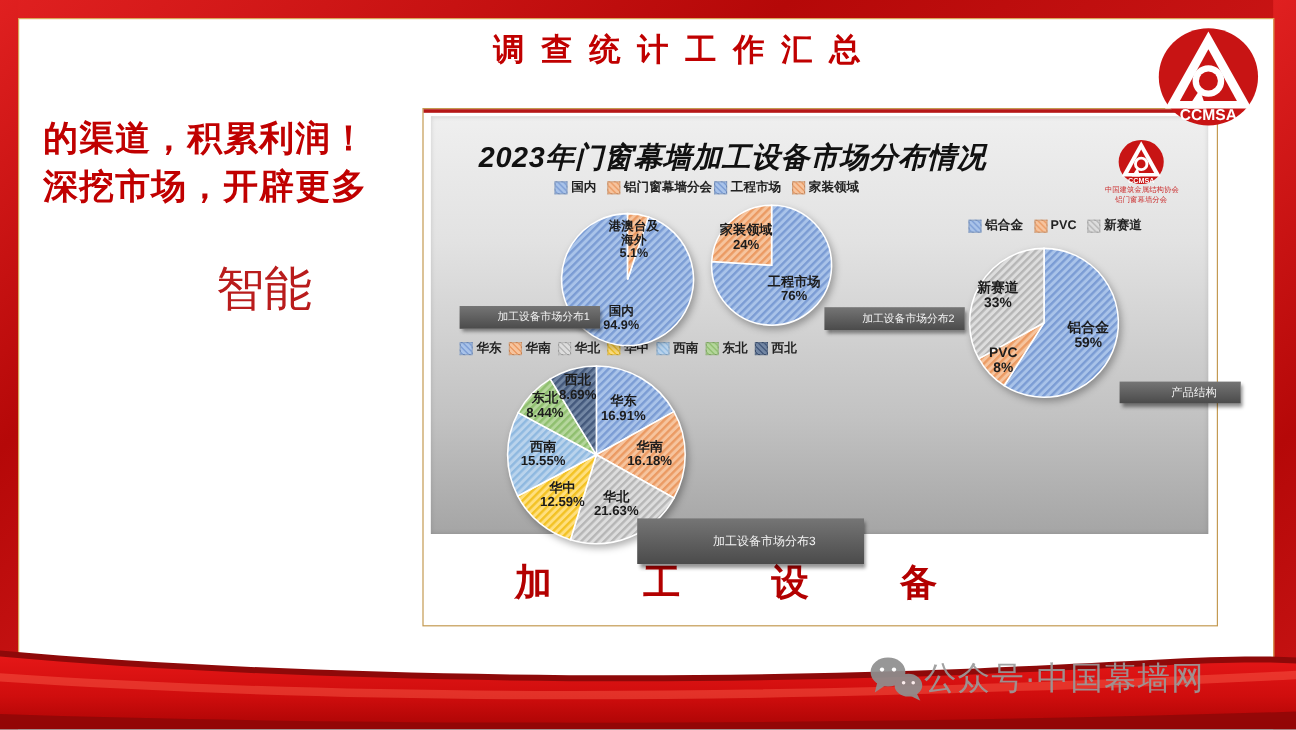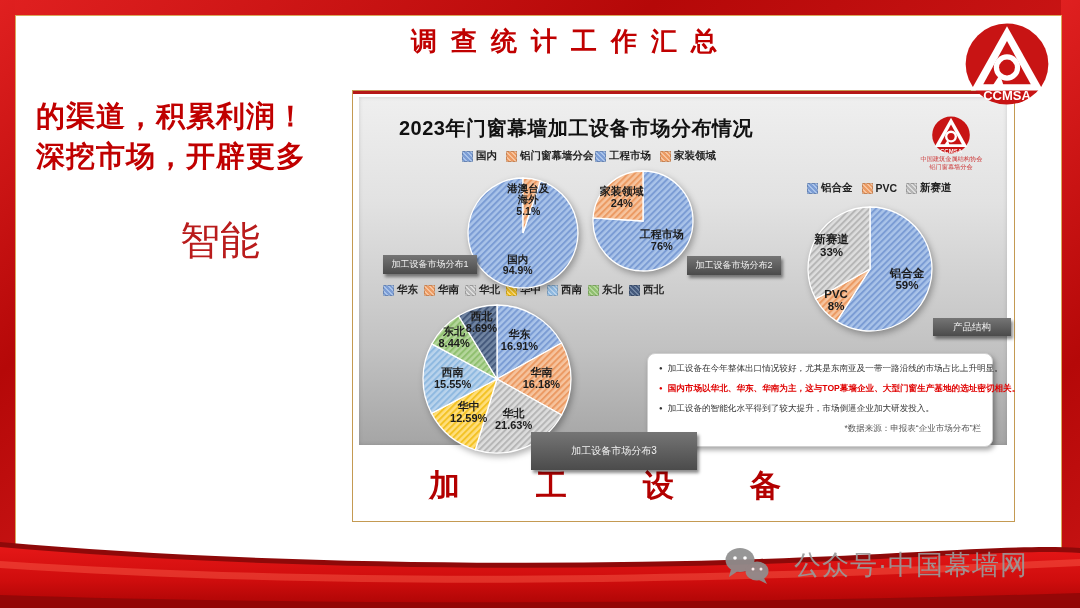--- a/index.html
+++ b/index.html
@@ -22,57 +22,57 @@
       color:#c00000;letter-spacing:1px;}
   .keyword{position:absolute;left:110px;top:208px;width:220px;z-index:3;text-align:center;
       font-family:"Liberation Serif",serif;font-size:40px;line-height:66px;color:#b91c1c;}
   
   .panel{position:absolute;left:352px;top:90px;width:661px;height:430px;background:#fff;
       border:1px solid #c49a52;z-index:3;}
   .panel::before{content:"";position:absolute;left:0;top:0;right:0;height:3px;background:#b51717;}
   .gray-area{position:absolute;left:6px;top:6px;width:648px;height:348px;
       background:linear-gradient(180deg,#efefef 0%,#e2e2e2 30%,#c2c2c2 72%,#a5a5a5 100%);
       box-shadow:inset 0 0 4px rgba(0,0,0,.15);}
-  .panel-title{position:absolute;left:40px;top:18px;font-size:20px;font-weight:bold;color:#111;letter-spacing:.5px;}
+  .panel-title{position:absolute;left:40px;top:18px;font-size:24px;font-weight:bold;color:#111;letter-spacing:.5px;font-style:italic;}
   .org-logo{position:absolute;left:560px;top:18px;width:64px;text-align:center;}
   .org-logo .org-line{font-size:6.5px;line-height:7.5px;color:#c33;transform:scale(.95);white-space:nowrap;}
   .legend{position:absolute;display:flex;gap:9px;align-items:center;}
   .leg-item{display:flex;align-items:center;gap:3px;font-size:10.5px;font-weight:bold;color:#222;white-space:nowrap;}
   .leg-sw{width:9px;height:9px;display:inline-block;border:.5px solid rgba(0,0,0,.15);}
   .legend-1{left:103px;top:52px;}
   .legend-2{left:236px;top:52px;}
   .legend-3{left:448px;top:84px;}
   .legend-4{left:24px;top:186px;gap:6px;}
   .pie{position:absolute;filter:drop-shadow(2px 3px 3px rgba(0,0,0,.3));}
   .pie-1{left:106px;top:78px;}
   .pie-2{left:230px;top:70px;}
   .pie-3{left:445px;top:106px;}
   .pie-4{left:62px;top:206px;}
   .caption{position:absolute;display:flex;align-items:center;justify-content:center;z-index:4;
       background:linear-gradient(180deg,#757575,#4b4b4b);color:#f2f2f2;font-size:9px;
-      box-shadow:2px 3px 3px rgba(0,0,0,.45);white-space:nowrap;}
+      box-shadow:2px 3px 3px rgba(0,0,0,.45);white-space:nowrap;padding-left:23px;}
   .cap-1{left:24px;top:158px;width:94px;height:19px;}
   .cap-2{left:328px;top:159px;width:94px;height:19px;}
   .cap-3{left:172px;top:335px;width:166px;height:38px;font-size:10px;}
   .cap-4{left:574px;top:221px;width:78px;height:18px;font-size:9.5px;}
   .textbox{position:absolute;left:288px;top:256px;width:346px;height:94px;background:#fff;
       border:1px solid #cfcfcf;border-radius:8px;box-shadow:2px 3px 5px rgba(0,0,0,.35);
       padding:9px 11px 0 11px;box-sizing:border-box;z-index:3;}
   .textbox ul{margin:0;padding:0;list-style:none;}
   .textbox li{font-size:8.6px;color:#333;margin:0 0 8px 0;white-space:nowrap;}
   .textbox li::before{content:"\25CF";font-size:6px;vertical-align:1px;margin-right:5px;color:#333;}
   .textbox li.em{color:#e00000;font-weight:bold;}
   .textbox li.em::before{color:#e00000;}
   .tb-source{font-size:8.5px;color:#555;text-align:right;margin-top:2px;}
   .panel-footer{position:absolute;left:0;top:374px;width:100%;
       font-family:"Liberation Serif",serif;font-weight:bold;font-size:31px;color:#b30000;
       letter-spacing:76px;text-indent:76px;white-space:nowrap;}
   
   .ribbon{position:absolute;left:0;top:535px;width:1080px;height:73px;z-index:5;}
-  .watermark{position:absolute;left:724px;top:546px;z-index:6;display:flex;align-items:center;gap:24px;opacity:.92;}
+  .watermark{position:absolute;left:724px;top:546px;z-index:6;display:flex;align-items:center;gap:0;opacity:.92;}
   .watermark .wm-text{font-size:27px;color:#9a9a9a;letter-spacing:1px;white-space:nowrap;}
   .logo-acronym{position:absolute;width:100%;text-align:center;color:#fff;font-weight:bold;}
 </style>
 </head>
 <body>
 
 <div class="slide">
 
   <div class="band band-top"></div>
   <div class="band band-left"></div>
@@ -299,28 +299,20 @@
             <text x="33.1" y="41.2" text-anchor="middle" dominant-baseline="middle" font-size="11" font-weight="bold" fill="#1c1c1c">8.44%</text>
             <text x="60.4" y="14.5" text-anchor="middle" dominant-baseline="middle" font-size="11" font-weight="bold" fill="#1c1c1c">西北</text>
             <text x="60.4" y="26.4" text-anchor="middle" dominant-baseline="middle" font-size="11" font-weight="bold" fill="#1c1c1c">8.69%</text>
           </svg></div>
 
       <div class="caption cap-1">加工设备市场分布1</div>
       <div class="caption cap-2">加工设备市场分布2</div>
       <div class="caption cap-3">加工设备市场分布3</div>
       <div class="caption cap-4">产品结构</div>
 
-      <div class="textbox">
-        <ul>
-          <li>加工设备在今年整体出口情况较好，尤其是东南亚及一带一路沿线的市场占比上升明显。</li>
-          <li class="em">国内市场以华北、华东、华南为主，这与TOP幕墙企业、大型门窗生产基地的选址密切相关。</li>
-          <li>加工设备的智能化水平得到了较大提升，市场倒逼企业加大研发投入。</li>
-        </ul>
-        <div class="tb-source">*数据来源：申报表“企业市场分布”栏</div>
-      </div>
     </div>
 
     <div class="panel-footer">加工设备</div>
   </div>
 
   <svg class="ribbon" viewBox="0 0 1080 73" preserveAspectRatio="none">
     <defs>
       <linearGradient id="ribGrad" x1="0" y1="0" x2="0" y2="1">
         <stop offset="0" stop-color="#e51717"></stop>
         <stop offset="0.55" stop-color="#cf0d0d"></stop>

